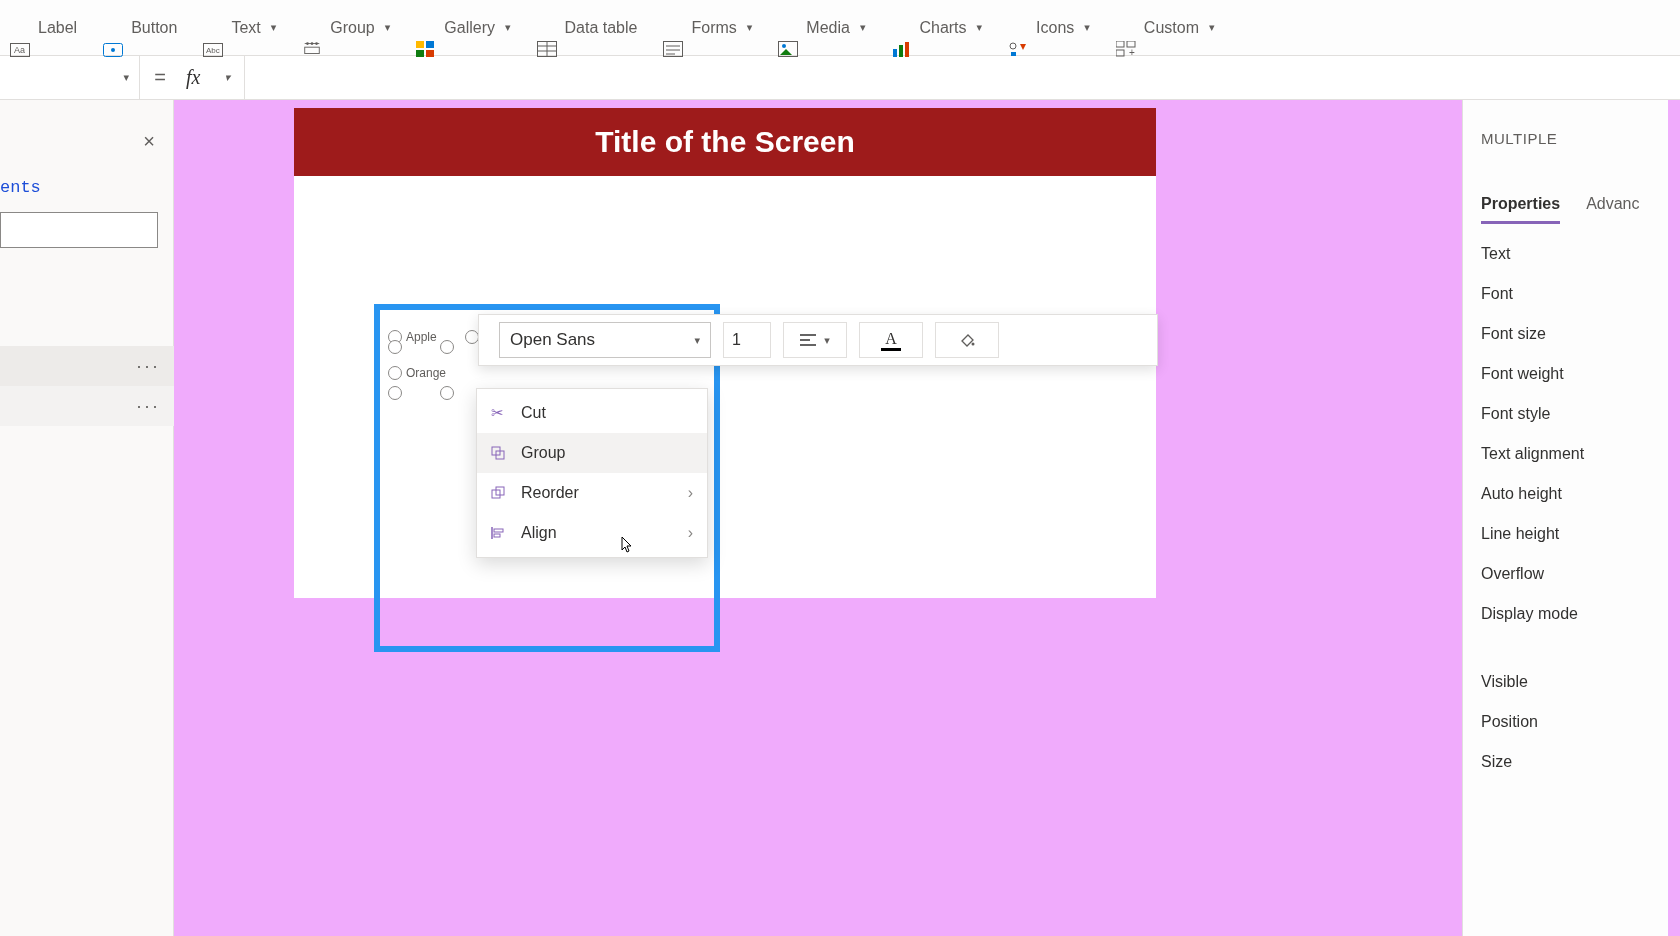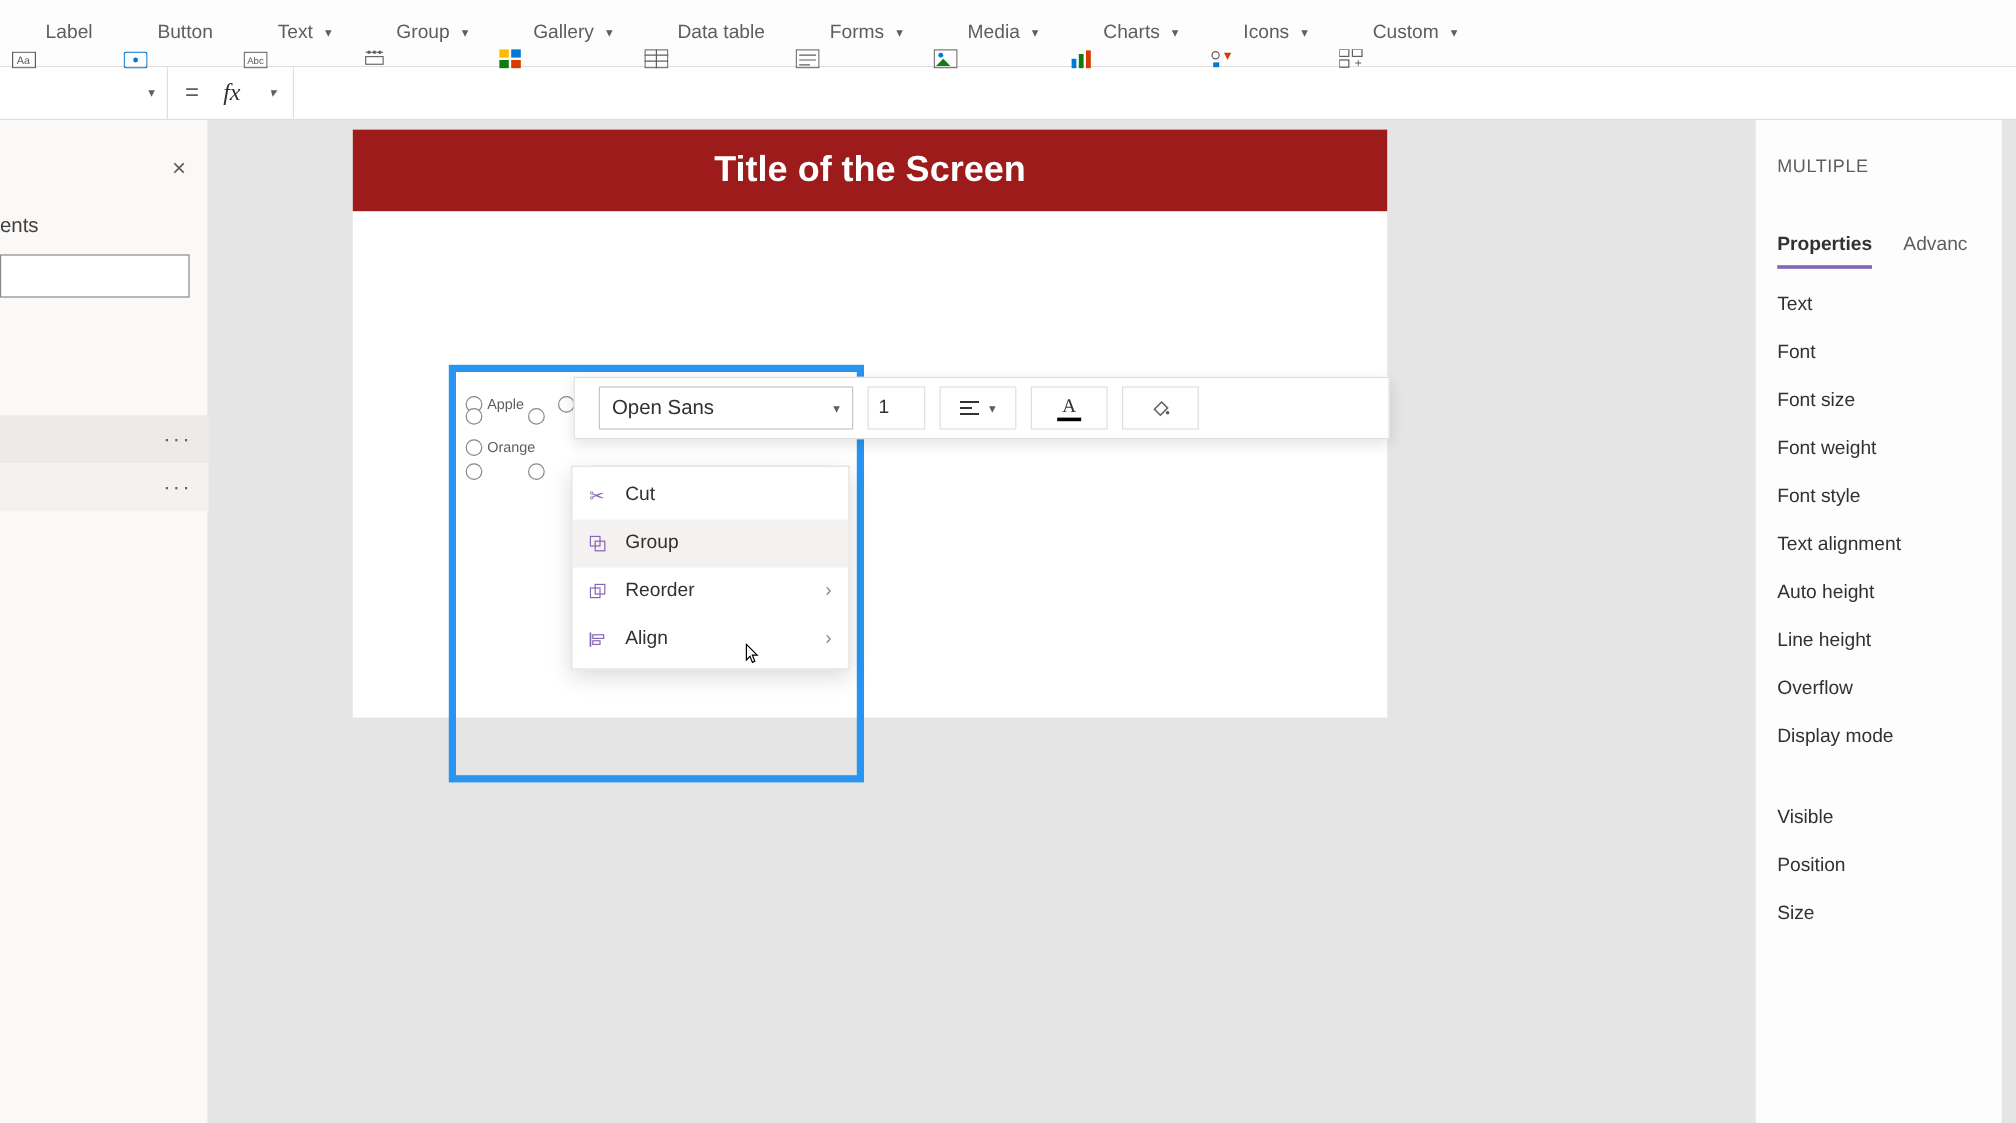--- a/index.html
+++ b/index.html
@@ -73,38 +73,38 @@
   height: 836px;
   background: #faf9f8;
   border-right: 1px solid #e1dfdd;
 }
 .left-close {
   position: absolute; top: 30px; right: 18px;
   font-size: 20px; color: #605e5c; cursor: pointer;
 }
 .left-label {
   position: absolute; top: 78px; left: 0;
-  font-size: 17px; color: #404040;
+  font-size: 17px; color: #1d4ed8; font-family: Liberation Mono, monospace;
 }
 .search-box {
   position: absolute; top: 112px; left: 0;
   width: 158px; height: 36px;
   border: 1px solid #8a8886; background: #fff;
 }
 .tree-row {
   position: absolute; left: 0; width: 174px; height: 40px;
   display: flex; align-items: center; justify-content: flex-end;
   padding-right: 14px; color: #605e5c; font-size: 18px; letter-spacing: 2px;
 }
 .tree-row.sel { background: #edebe9; }
 
 .canvas-wrap {
   position: absolute;
   top: 100px; left: 174px; right: 0; bottom: 0;
-  background: #e5e5e5;
+  background: #f0abfc;
 }
 .canvas {
   position: absolute;
   top: 8px; left: 120px;
   width: 862px; height: 490px;
   background: #fff;
 }
 .title-bar {
   height: 68px;
   background: #9e1b1b;

